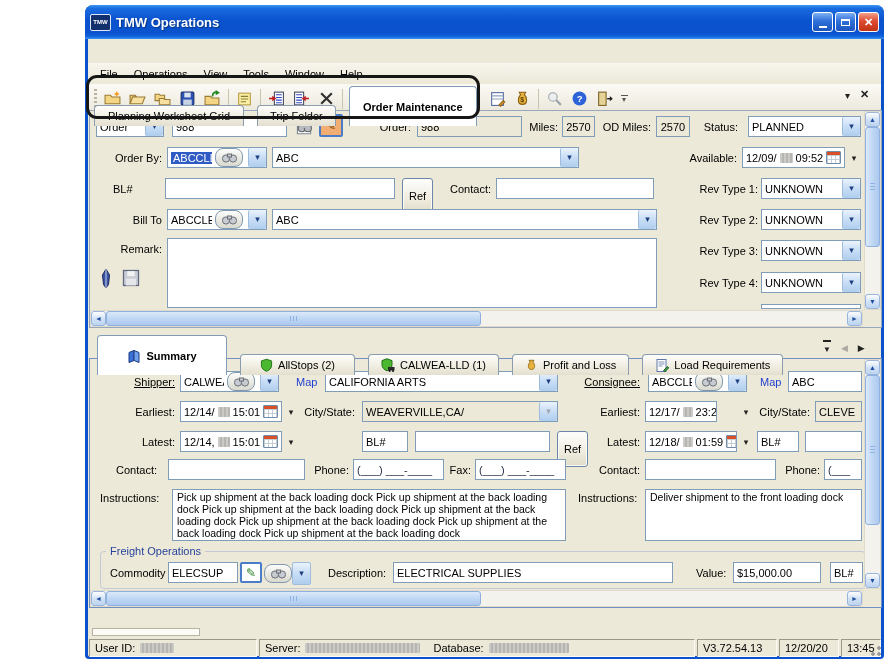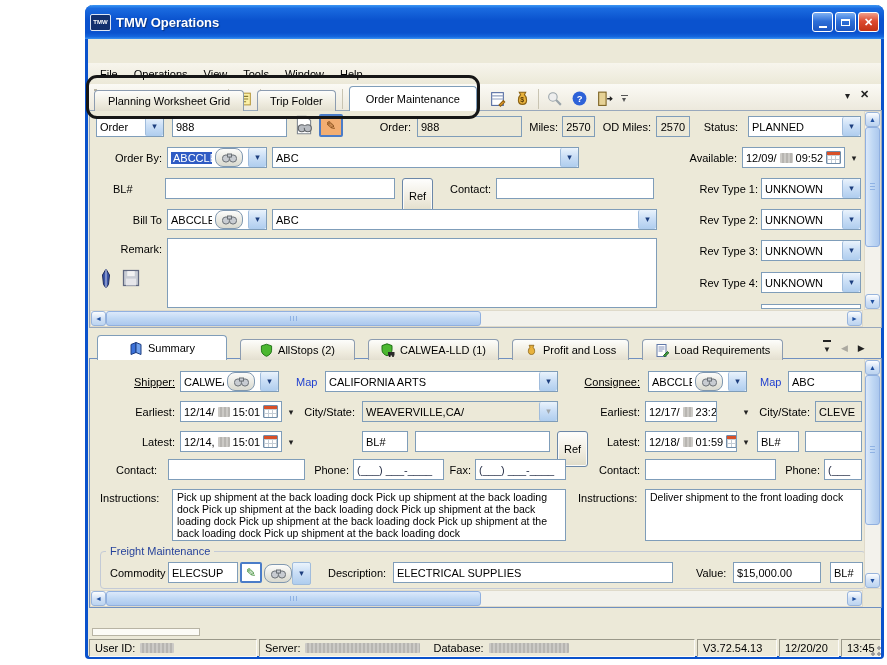--- a/index.html
+++ b/index.html
@@ -26,21 +26,21 @@
   .tb-grip{width:3px;height:20px;margin:0 3px;background:repeating-linear-gradient(180deg,#B9B4A2 0 2px,transparent 2px 4px);}
   .tb-btn{width:25px;height:24px;display:flex;align-items:center;justify-content:center;}
   .tb-sep{width:1px;height:20px;background:#C9C4B2;margin:0 3px;}
   .tb-overflow{width:14px;height:22px;display:flex;flex-direction:column;align-items:center;justify-content:center;color:#555;}
   .tb-overflow::before{content:"";width:7px;height:1px;background:#555;margin-bottom:1px;}
   .tb-overflow::after{content:"▾";font-size:8px;line-height:6px;}
   
   .tabs{position:absolute;display:flex;align-items:flex-end;gap:13px;z-index:6;}
   .tab{height:21px;display:flex;align-items:center;justify-content:center;gap:5px;padding:0 12px;box-sizing:border-box;white-space:nowrap;
        background:linear-gradient(180deg,#FDFDFB,#EFECDF 60%,#E3DFD0);border:1px solid #8C9CB0;border-bottom:none;border-radius:4px 4px 0 0;}
-  .tab.active{background:#FFFFFF;font-weight:normal;height:25px;border-color:#7F9DB9;}
+  .tab.active{background:#FFFFFF;font-weight:bold;height:40px;border-color:#7F9DB9;}
   .tabctl{position:absolute;display:flex;align-items:center;gap:10px;z-index:6;color:#222;}
   .ico-down::after{content:"▾";font-size:10px;}
   .ico-x::after{content:"✕";font-size:11px;font-weight:bold;}
   .ico-pin{border-top:2px solid #222;}
   .ico-pin::after{content:"▼";font-size:8px;}
   .ico-left::after{content:"◀";font-size:9px;color:#ABA9A0;}
   .ico-right::after{content:"▶";font-size:9px;color:#222;}
   
   .pane1{position:absolute;left:89px;top:110px;width:793px;height:218px;box-sizing:border-box;background:#ECE9D8;border:1px solid #98A8BC;}
   .pane2{position:absolute;left:89px;top:358px;width:793px;height:250px;box-sizing:border-box;background:#ECE9D8;border:1px solid #7090C0;}
@@ -566,21 +566,21 @@
   <div class="inp" style="left:824px;top:459px;width:38px;color:#283048;">
     <span>(___</span>
   </div>
 
   <div class="lbl" style="left:100px;top:487px;width:60px;">Instructions:</div>
   <div class="ta" style="left:172px;top:489px;width:394px;height:52px;">Pick up shipment at the back loading dock Pick up shipment at the back loading dock Pick up shipment at the back loading dock Pick up shipment at the back loading dock Pick up shipment at the back loading dock Pick up shipment at the back loading dock Pick up shipment at the back loading dock</div>
   <div class="lbl" style="left:578px;top:487px;width:62px;">Instructions:</div>
   <div class="ta" style="left:645px;top:489px;width:217px;height:52px;">Deliver shipment to the front loading dock</div>
 
   <div class="grp" style="left:100px;top:551px;width:766px;height:38px;"></div>
-  <div class="grp-legend" style="left:106px;top:545px;">Freight Maintenance</div>
+  <div class="grp-legend" style="left:106px;top:545px;">Freight Operations</div>
   <div class="lbl" style="left:110px;top:562px;width:56px;">Commodity</div>
   <div class="inp" style="left:168px;top:562px;width:70px;">
     <span>ELECSUP</span>
   </div>
   <span class="edit-btn white" style="left:240px;top:562px;width:22px;height:21px;"></span>
   <span class="binoc-btn abs" style="left:264px;top:564px;">
       <svg width="15" height="10" viewBox="0 0 15 10">
         <circle cx="4" cy="5.5" r="3.6" fill="#C8CCD2" stroke="#6A7076"></circle>
         <circle cx="11" cy="5.5" r="3.6" fill="#C8CCD2" stroke="#6A7076"></circle>
         <rect x="5.5" y="1" width="4" height="3" fill="#C8CCD2" stroke="#6A7076"></rect>

